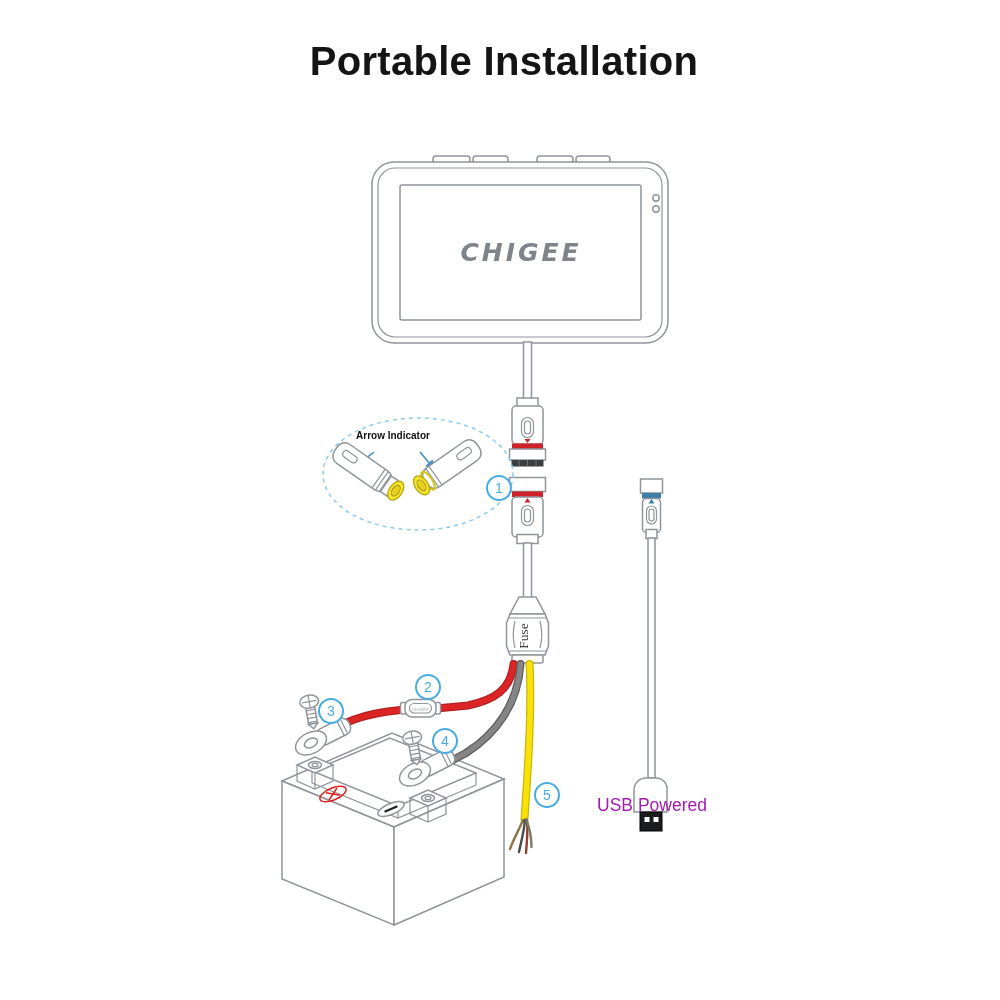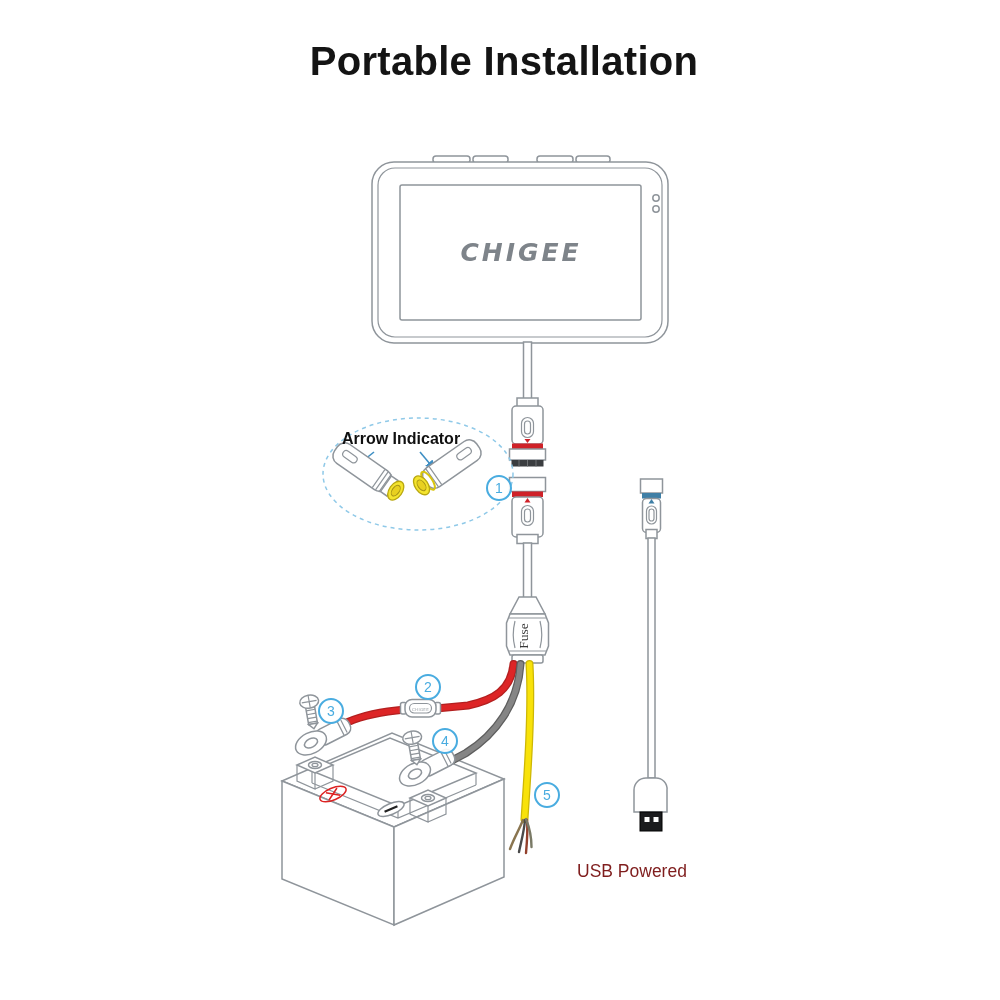--- a/index.html
+++ b/index.html
@@ -4,24 +4,24 @@
 <style>
   html,body{margin:0;padding:0;background:#fff;}
   .stage{position:relative;width:1000px;height:1000px;background:#fff;overflow:hidden;
          font-family:"Liberation Sans",sans-serif;}
   .title{position:absolute;top:42px;left:4px;width:100%;text-align:center;
          font-size:40px;font-weight:700;color:#141414;line-height:39px;letter-spacing:.3px;}
   .diagram-svg{position:absolute;left:0;top:0;}
   .badge{position:absolute;width:22px;height:22px;border:2px solid #49ace0;border-radius:50%;
          color:#49ace0;font-size:14px;line-height:22px;text-align:center;
          background:rgba(255,255,255,.9);}
-  .callout-label{position:absolute;left:328px;top:430px;width:146px;text-align:center;
-         font-size:16px;font-weight:700;color:#101010;}
-  .usb-label{position:absolute;left:577px;top:861px;width:150px;text-align:left;
-         font-size:17.5px;color:#7f1d1d;}
+  .callout-label{position:absolute;left:320px;top:430px;width:146px;text-align:center;
+         font-size:10px;font-weight:700;color:#101010;}
+  .usb-label{position:absolute;left:577px;top:795px;width:150px;text-align:center;
+         font-size:17.5px;color:#a21caf;}
   .ln{fill:#fff;stroke:#8f959b;stroke-width:1.5;}
   .lnt{fill:none;stroke:#8f959b;stroke-width:1.2;}
 </style>
 </head>
 <body>
 
 <div class="stage">
 
   <div class="title">
     <div>Portable Installation</div>

